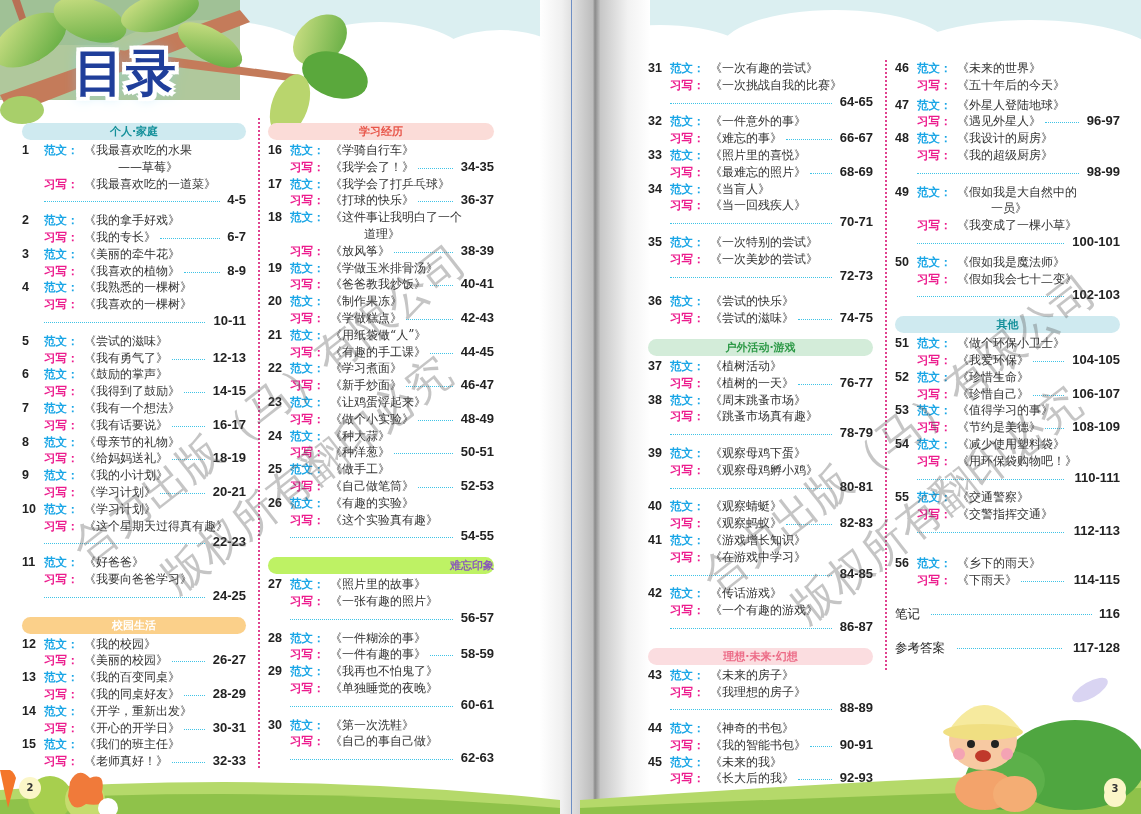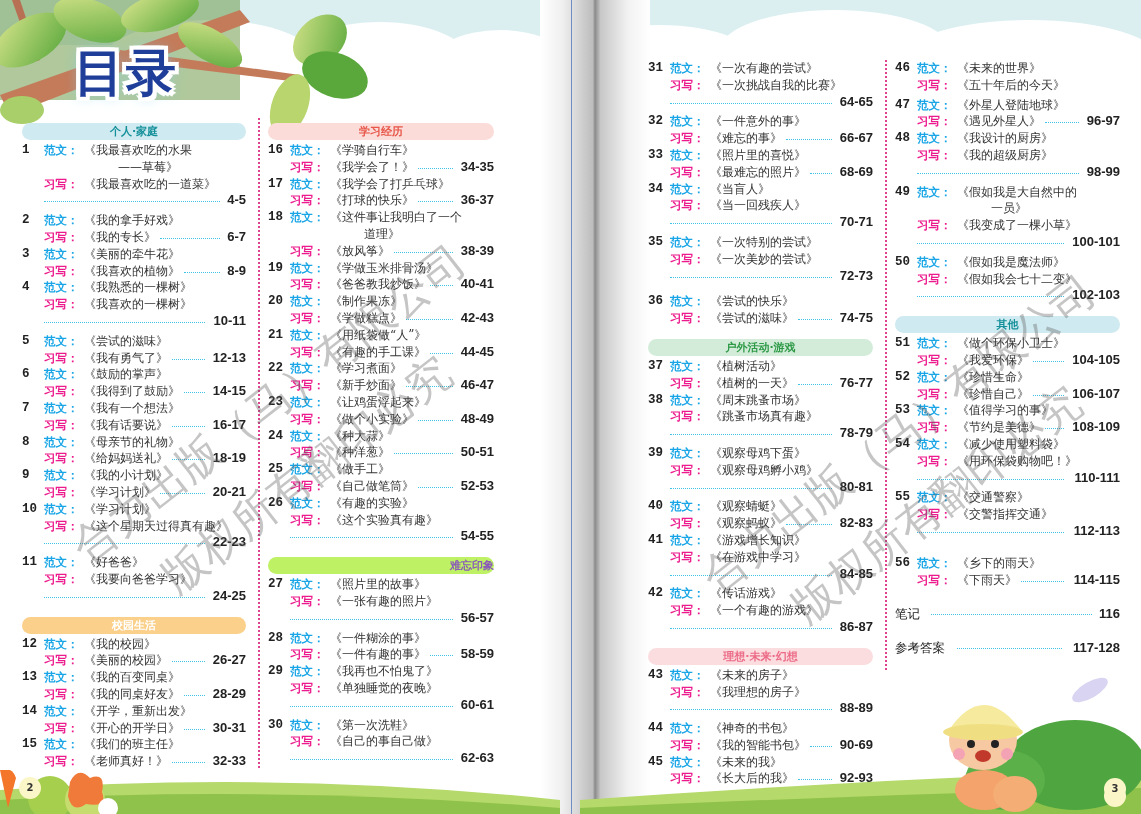--- a/index.html
+++ b/index.html
@@ -35,21 +35,21 @@
   .col { position: absolute; }
   .divider { position: absolute; width: 0; border-left: 2px dotted #e0418f; }
 
   .sec-header {
     height: 17px; border-radius: 9px; text-align: center;
     font-weight: bold; font-size: 11px; line-height: 17px; margin-bottom: 2px;
   }
 
   .entry { position: relative; font-size: 12px; color: #222; }
   .line { position: relative; height: 16.8px; line-height: 16.8px; white-space: nowrap; }
-  .num { position: absolute; left: 0; width: 22px; font-weight: bold; font-family: Liberation Mono, monospace; font-size: 12.5px; }
+  .num { position: absolute; left: 0; width: 22px; font-weight: bold; font-family: Liberation Sans, sans-serif; font-size: 12.5px; }
   .lab { position: absolute; left: 22px; font-weight: bold; font-size: 11.5px; }
   .lab.fan { color: #1aa6e6; }
   .lab.xi { color: #ec1a8c; }
   .ttl { position: absolute; left: 62px; font-family: "DejaVu Serif", serif; font-size: 12px; color: #333; }
   .ttl2 { left: 96px; }
   .dots { position: absolute; height: 0; border-top: 1px dotted #3fc3e6; top: 9px; }
   .pg { position: absolute; right: 0; font-weight: bold; font-family: "Liberation Sans", sans-serif; font-size: 13px; color: #222; }
 
   .extra { position: relative; height: 24px; line-height: 24px; font-size: 12.5px; margin-top: 6px; }
   .extra .name { position: absolute; left: 0; font-weight: normal; color: #222; }
@@ -730,21 +730,21 @@
         <div class="entry">
           <div class="line">
             <span class="num">44</span>
             <span class="lab fan">范文：</span>
             <span class="ttl">《神奇的书包》</span>
           </div>
           <div class="line">
             <span class="lab xi">习写：</span>
             <span class="ttl">《我的智能书包》</span>
             <span class="dots" style="left: 162px; right: 41.5px;"></span>
-            <span class="pg">90-69</span>
+            <span class="pg">90-91</span>
           </div>
         </div>
         <div class="entry">
           <div class="line">
             <span class="num">45</span>
             <span class="lab fan">范文：</span>
             <span class="ttl">《未来的我》</span>
           </div>
           <div class="line">
             <span class="lab xi">习写：</span>

